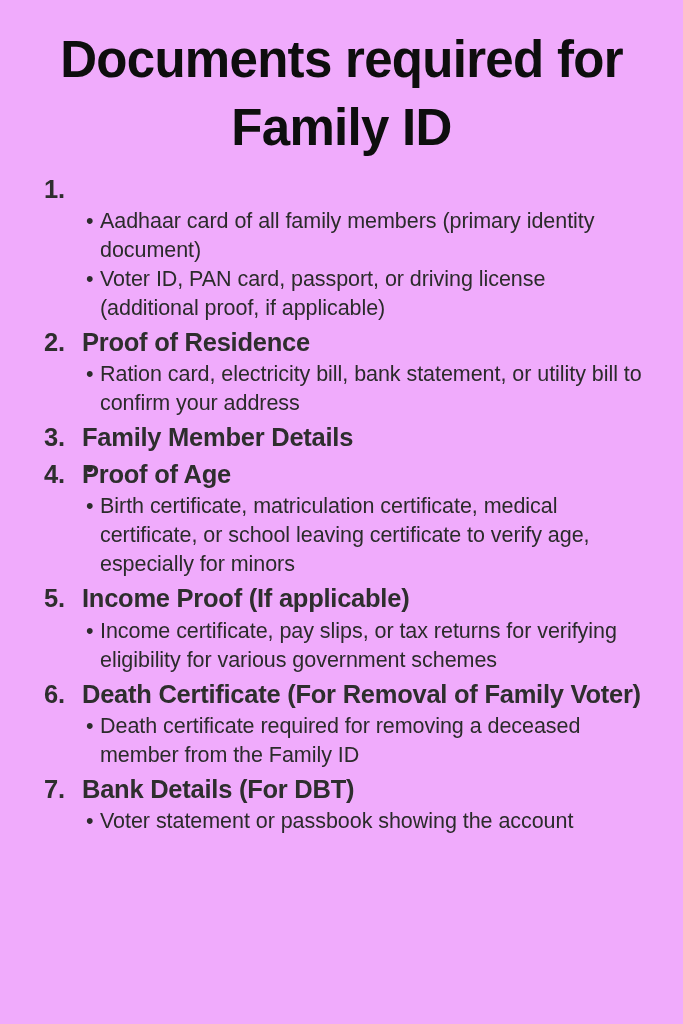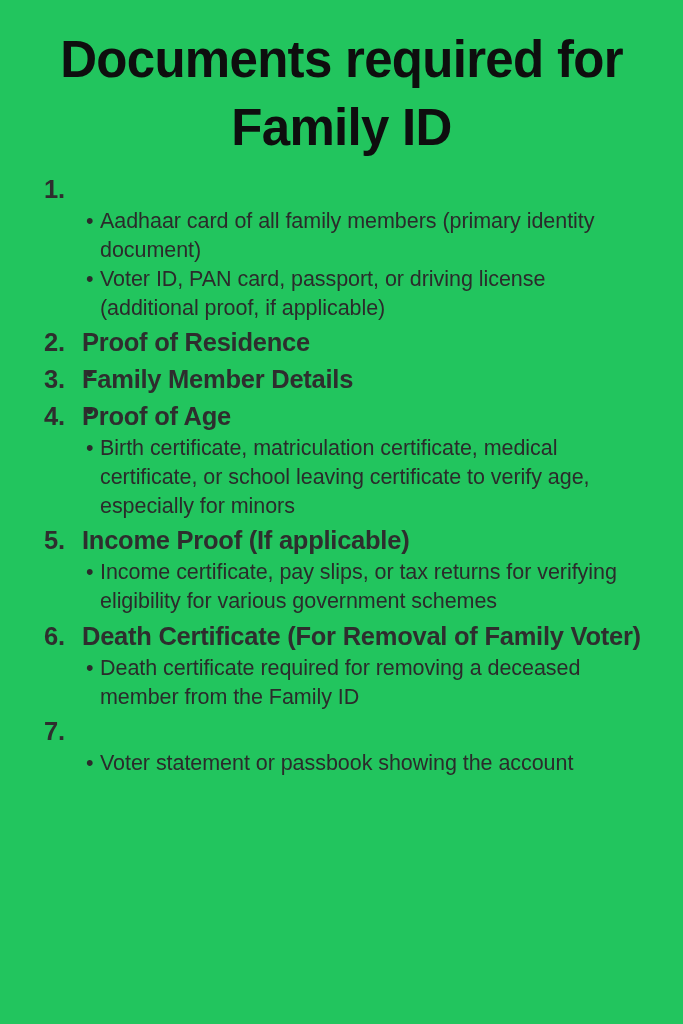--- a/index.html
+++ b/index.html
@@ -93,41 +93,41 @@
     left: 0;
     top: 0;
     color: #2b2b2b;
     font-size: 21.5px;
     line-height: 1.35;
   }
 </style>
 </head>
 <body style="background: rgb(250, 249, 238);">
 
-<div class="page" style="background: #22c55e;">
+<div class="page" style="background: #f0abfc;">
 
   <h1 class="doc-title" style="color: rgb(14, 14, 14);">Documents required for Family ID</h1>
 
   <ol class="list" id="section-list">
       <li class="item">
         <div class="item-heading" style="color: rgb(46, 46, 46);">
           <span class="item-number">1.</span>
         </div>
         <ul class="bullets">
           <li class="bullet" style="color: rgb(43, 43, 43);"><span class="dot">•</span><span>Aadhaar card of all family members (primary identity document)</span></li>
           <li class="bullet" style="color: rgb(43, 43, 43);"><span class="dot">•</span><span>Voter ID, PAN card, passport, or driving license (additional proof, if applicable)</span></li>
         </ul>
       </li>
       <li class="item">
         <div class="item-heading" style="color: rgb(46, 46, 46);">
           <span class="item-number">2.</span>
           <span class="item-title">Proof of Residence</span>
         </div>
         <ul class="bullets">
-          <li class="bullet" style="color: rgb(43, 43, 43);"><span class="dot">•</span></li>
+          <li class="bullet" style="color: rgb(43, 43, 43);"><span class="dot">•</span><span>Ration card, electricity bill, bank statement, or utility bill to confirm your address</span></li>
         </ul>
       </li>
       <li class="item">
         <div class="item-heading" style="color: rgb(46, 46, 46);">
           <span class="item-number">3.</span>
           <span class="item-title">Family Member Details</span>
         </div>
         <ul class="bullets">
           <li class="bullet" style="color: rgb(43, 43, 43);"><span class="dot">•</span></li>
           <li class="bullet" style="color: rgb(43, 43, 43);"><span class="dot">•</span></li>
@@ -156,20 +156,21 @@
           <span class="item-number">6.</span>
           <span class="item-title">Death Certificate (For Removal of Family Voter)</span>
         </div>
         <ul class="bullets">
           <li class="bullet" style="color: rgb(43, 43, 43);"><span class="dot">•</span><span>Death certificate required for removing a deceased member from the Family ID</span></li>
         </ul>
       </li>
       <li class="item">
         <div class="item-heading" style="color: rgb(46, 46, 46);">
           <span class="item-number">7.</span>
+          <span class="item-title">Bank Details (For DBT)</span>
         </div>
         <ul class="bullets">
           <li class="bullet" style="color: rgb(43, 43, 43);"><span class="dot">•</span><span>Voter statement or passbook showing the account</span></li>
         </ul>
       </li>
     </ol>
 
 </div>
 
 </body></html>

